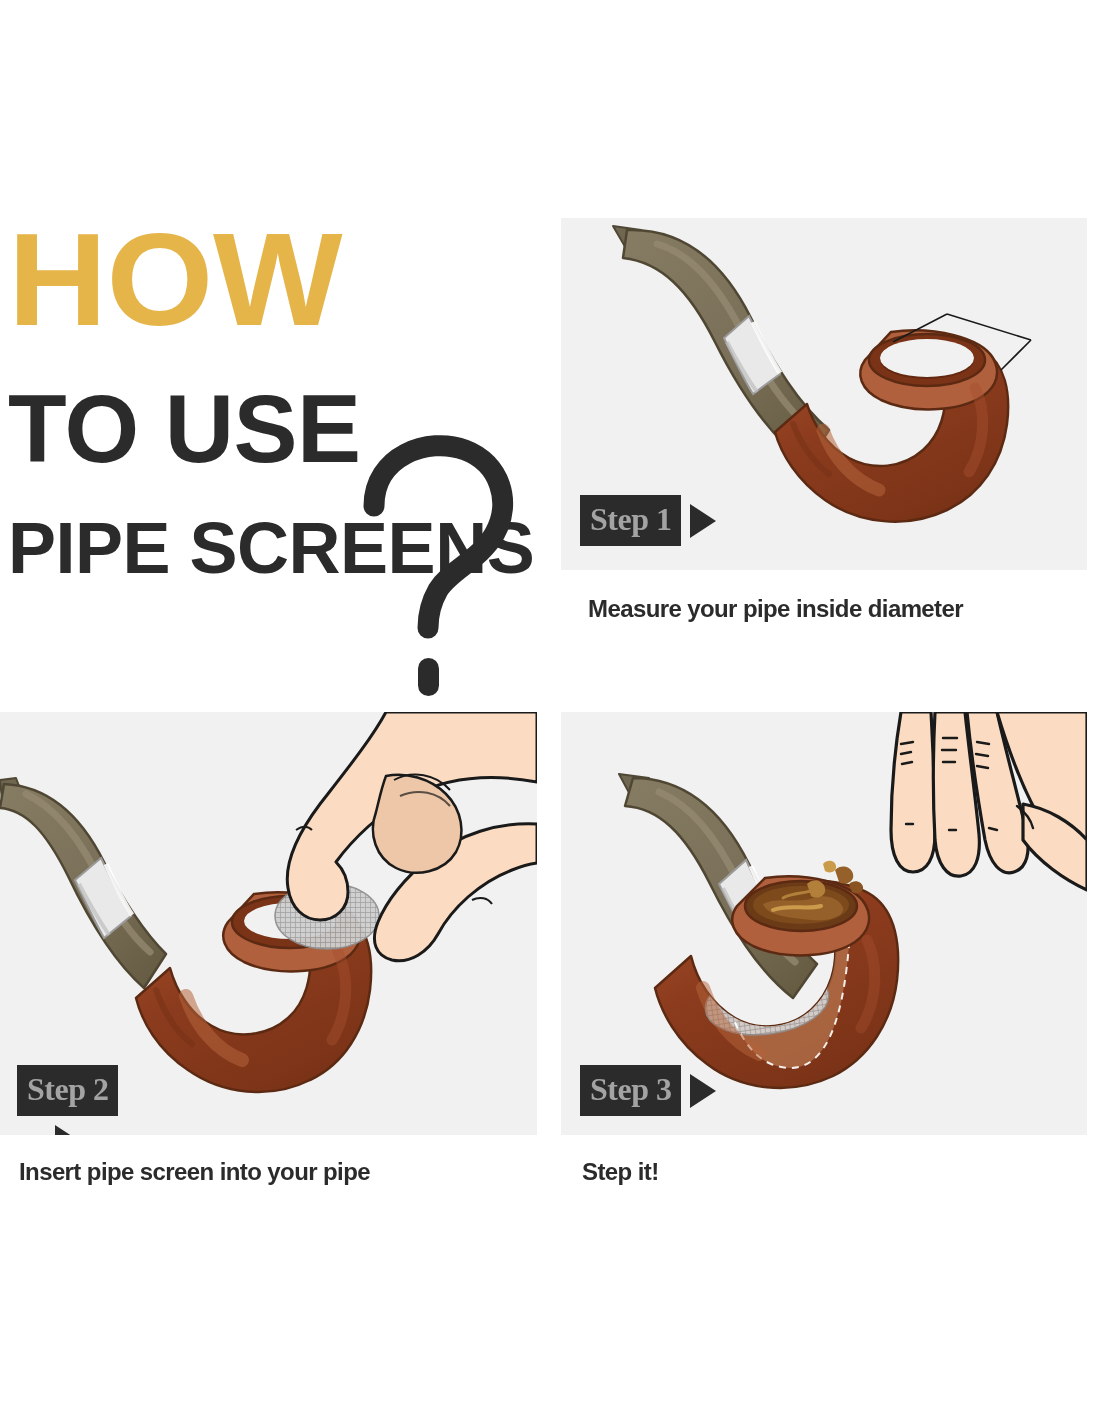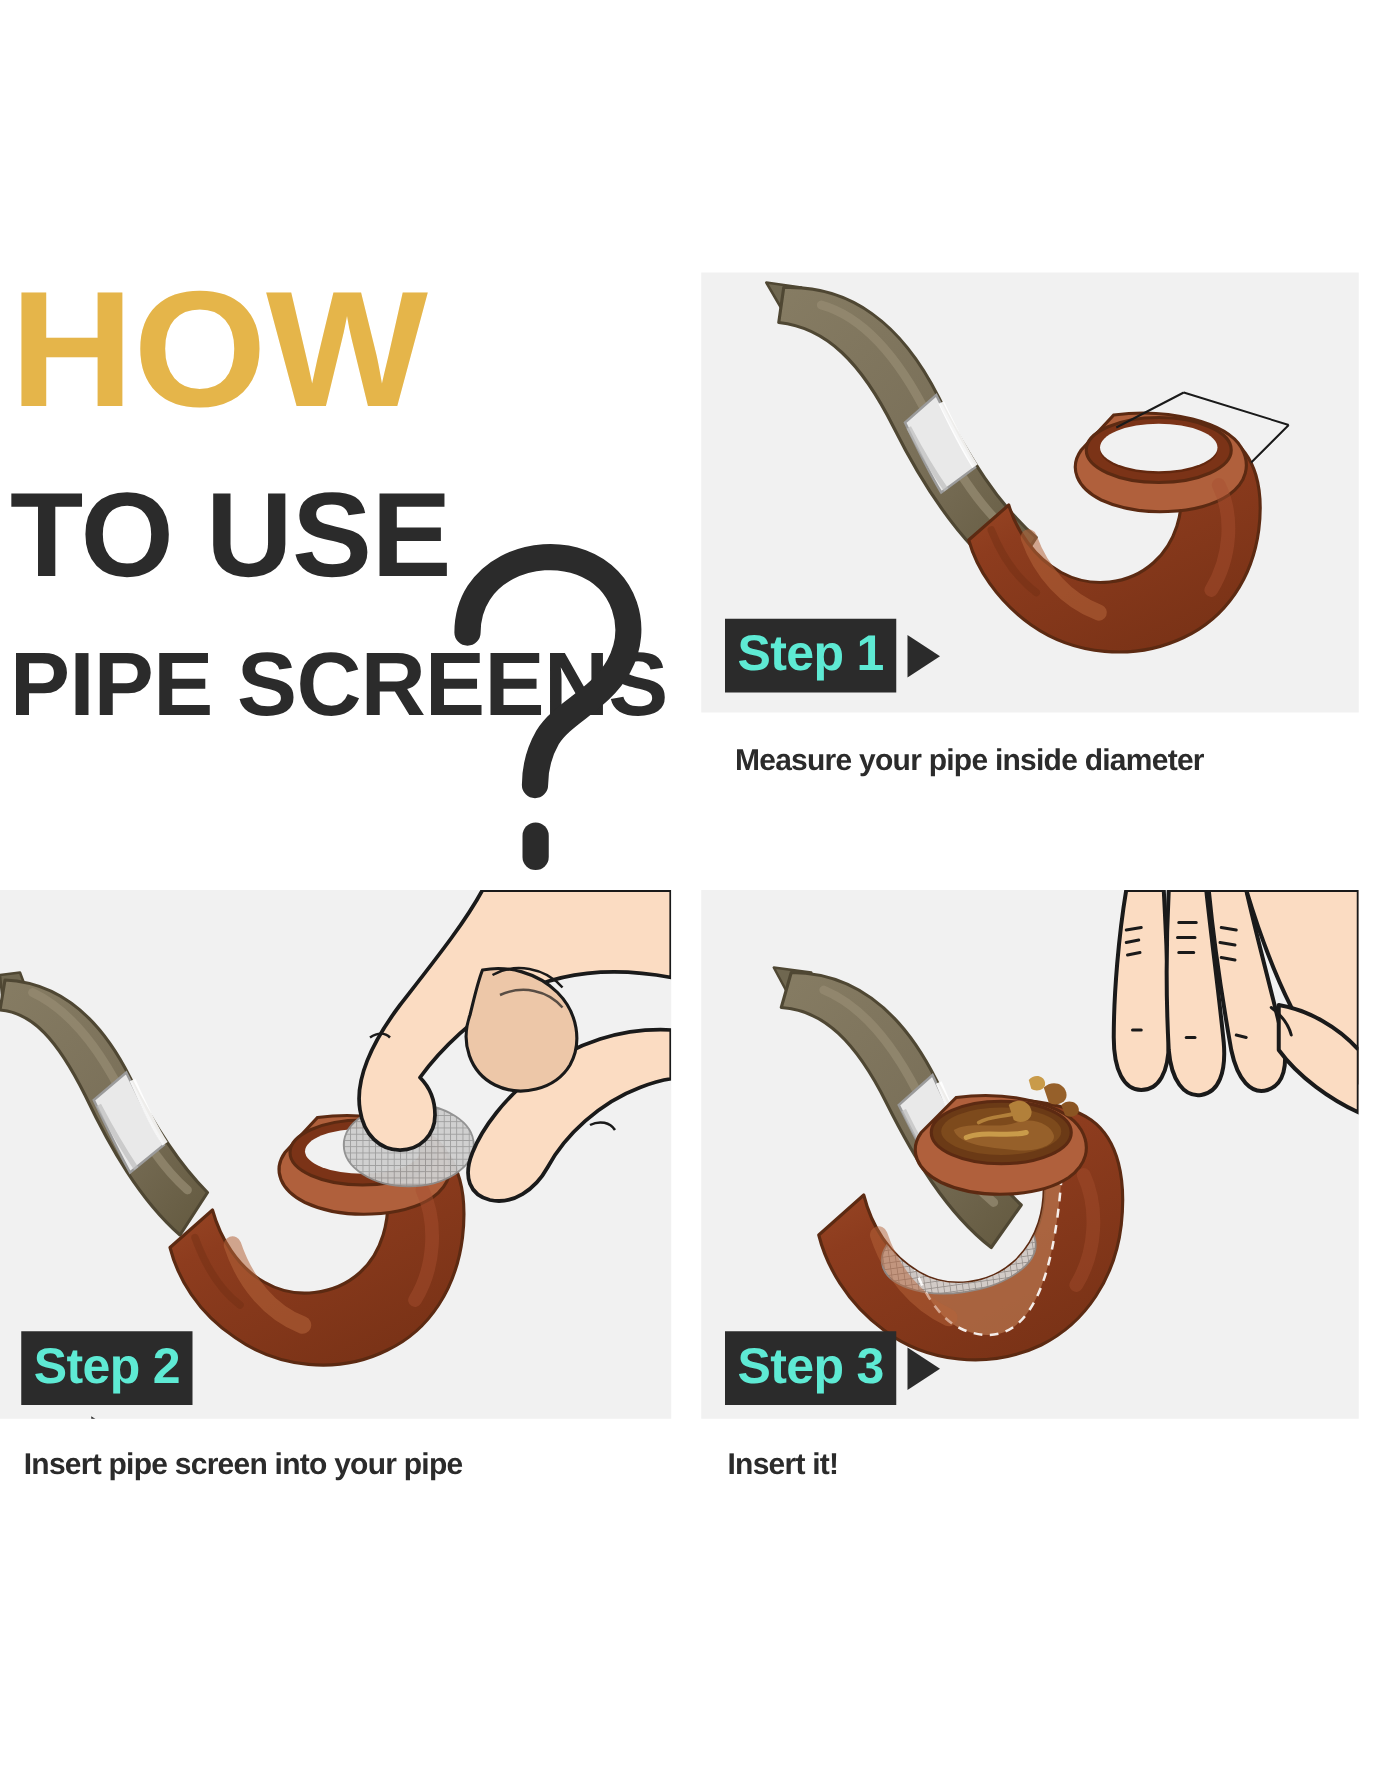--- a/index.html
+++ b/index.html
@@ -82,27 +82,28 @@
   
   .step-badge {
     position: absolute;
     display: flex;
     align-items: center;
     gap: 9px;
     z-index: 5;
   }
   .step-badge-box {
     background: #2b2b2b;
-    color: #5eead4;
-    font-size: 40px;
+    color: #a3a3a3;
+    font-size: 32px;
     font-weight: bold;
     line-height: 1;
     padding: 8px 10px 11px 10px;
     letter-spacing: -0.5px;
     white-space: nowrap;
+    font-family: Liberation Serif, serif;
   }
   .step-badge-arrow {
     width: 0;
     height: 0;
     border-top: 17px solid transparent;
     border-bottom: 17px solid transparent;
     border-left: 26px solid #2b2b2b;
   }
   #badge-1 { left: 19px;  top: 277px; }
   #badge-2 { left: 17px;  top: 353px; flex-direction: column; }
@@ -391,13 +392,13 @@
       <path d="M456 94 C464 100, 470 108, 472 116"></path>
     </g>
   </svg>
 
   <div class="step-badge" id="badge-3">
     <div class="step-badge-box">Step 3</div>
     <div class="step-badge-arrow"></div>
   </div>
 </div>
 
-<div class="caption" id="caption-3">Insert it!</div>
+<div class="caption" id="caption-3">Step it!</div>
 
 </body></html>

